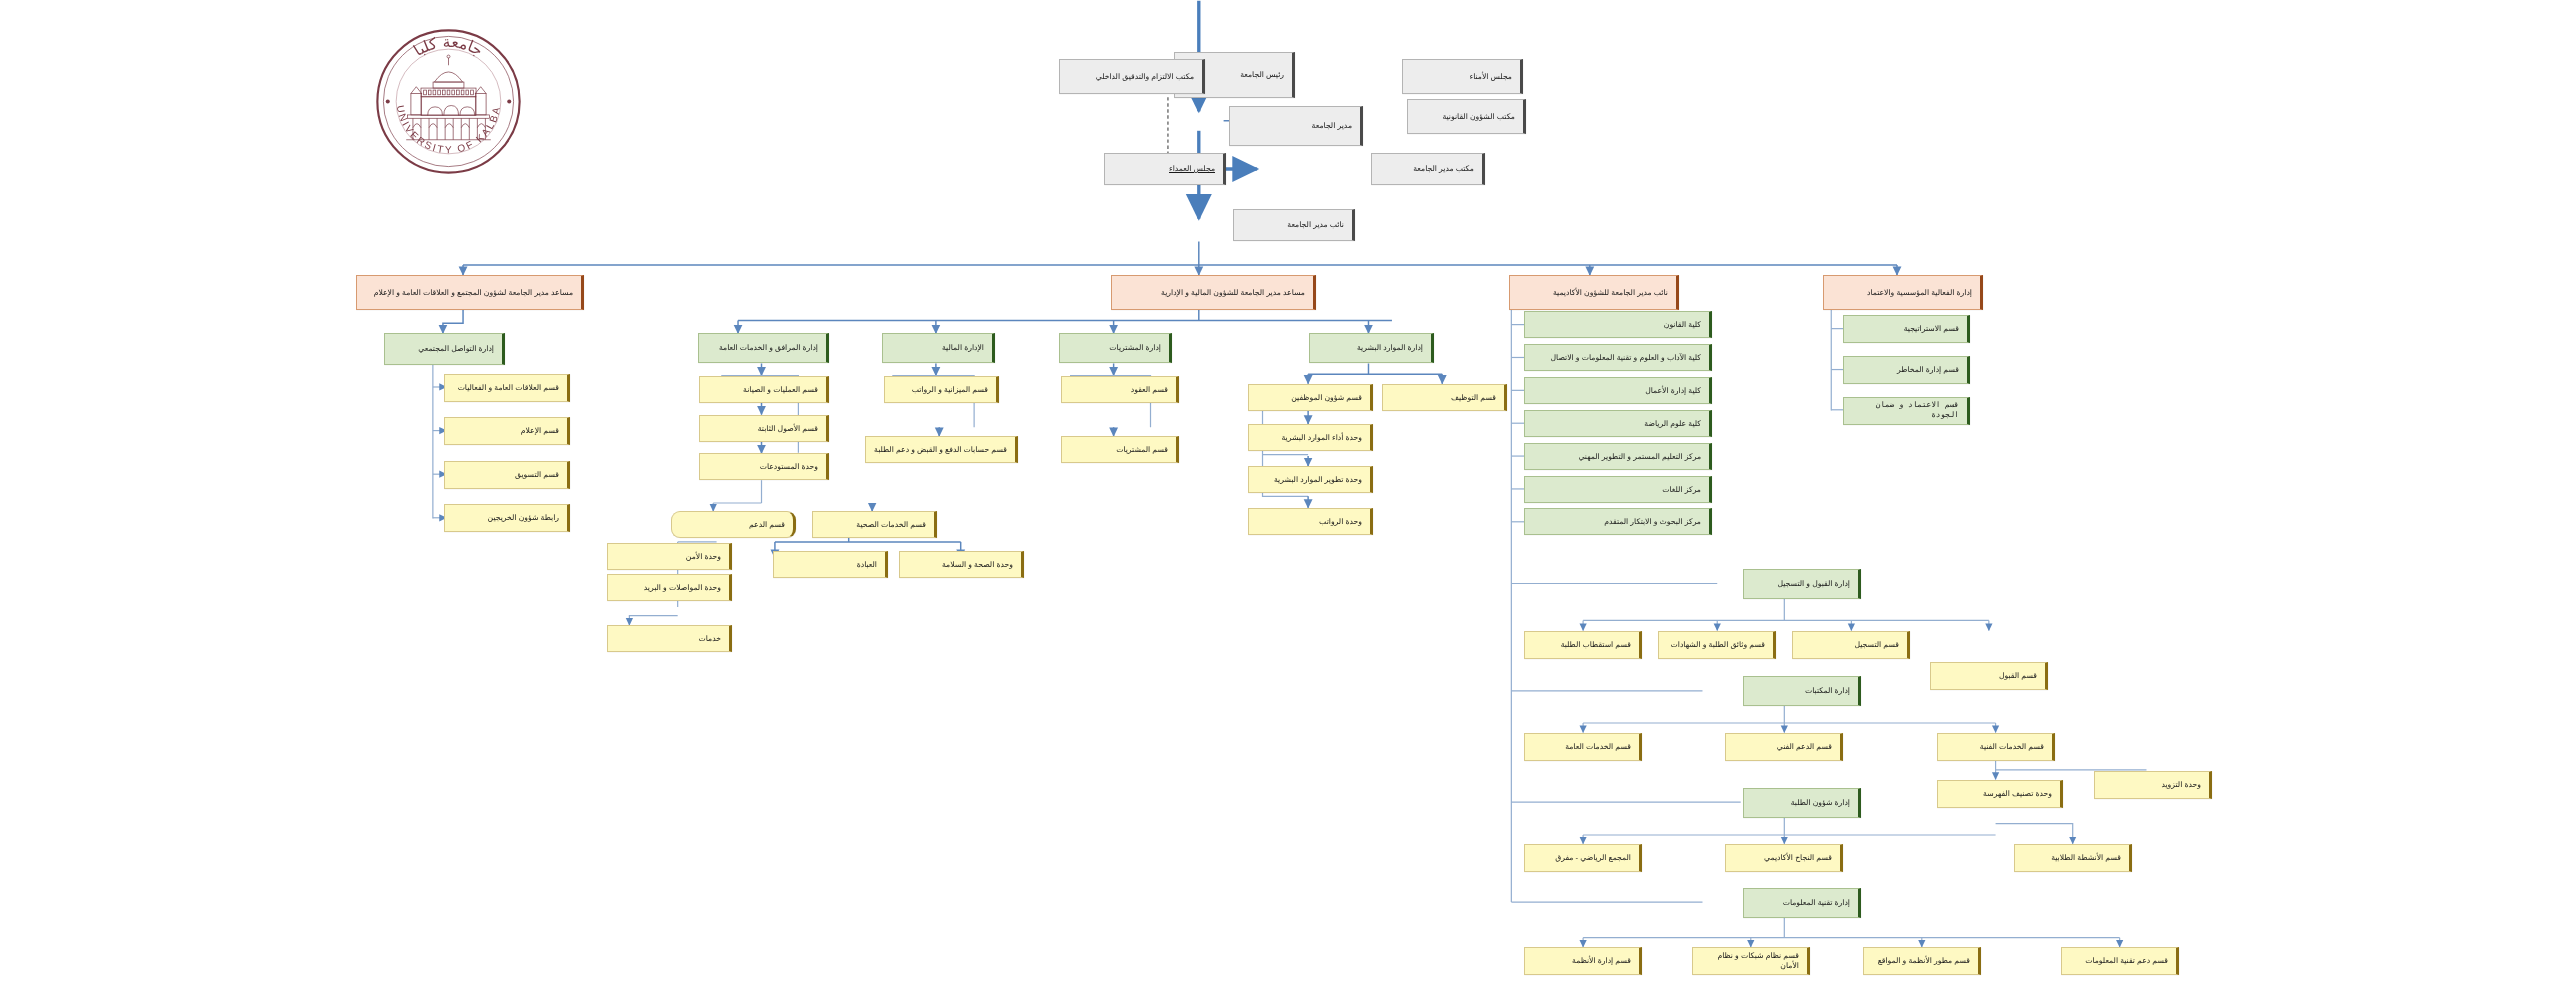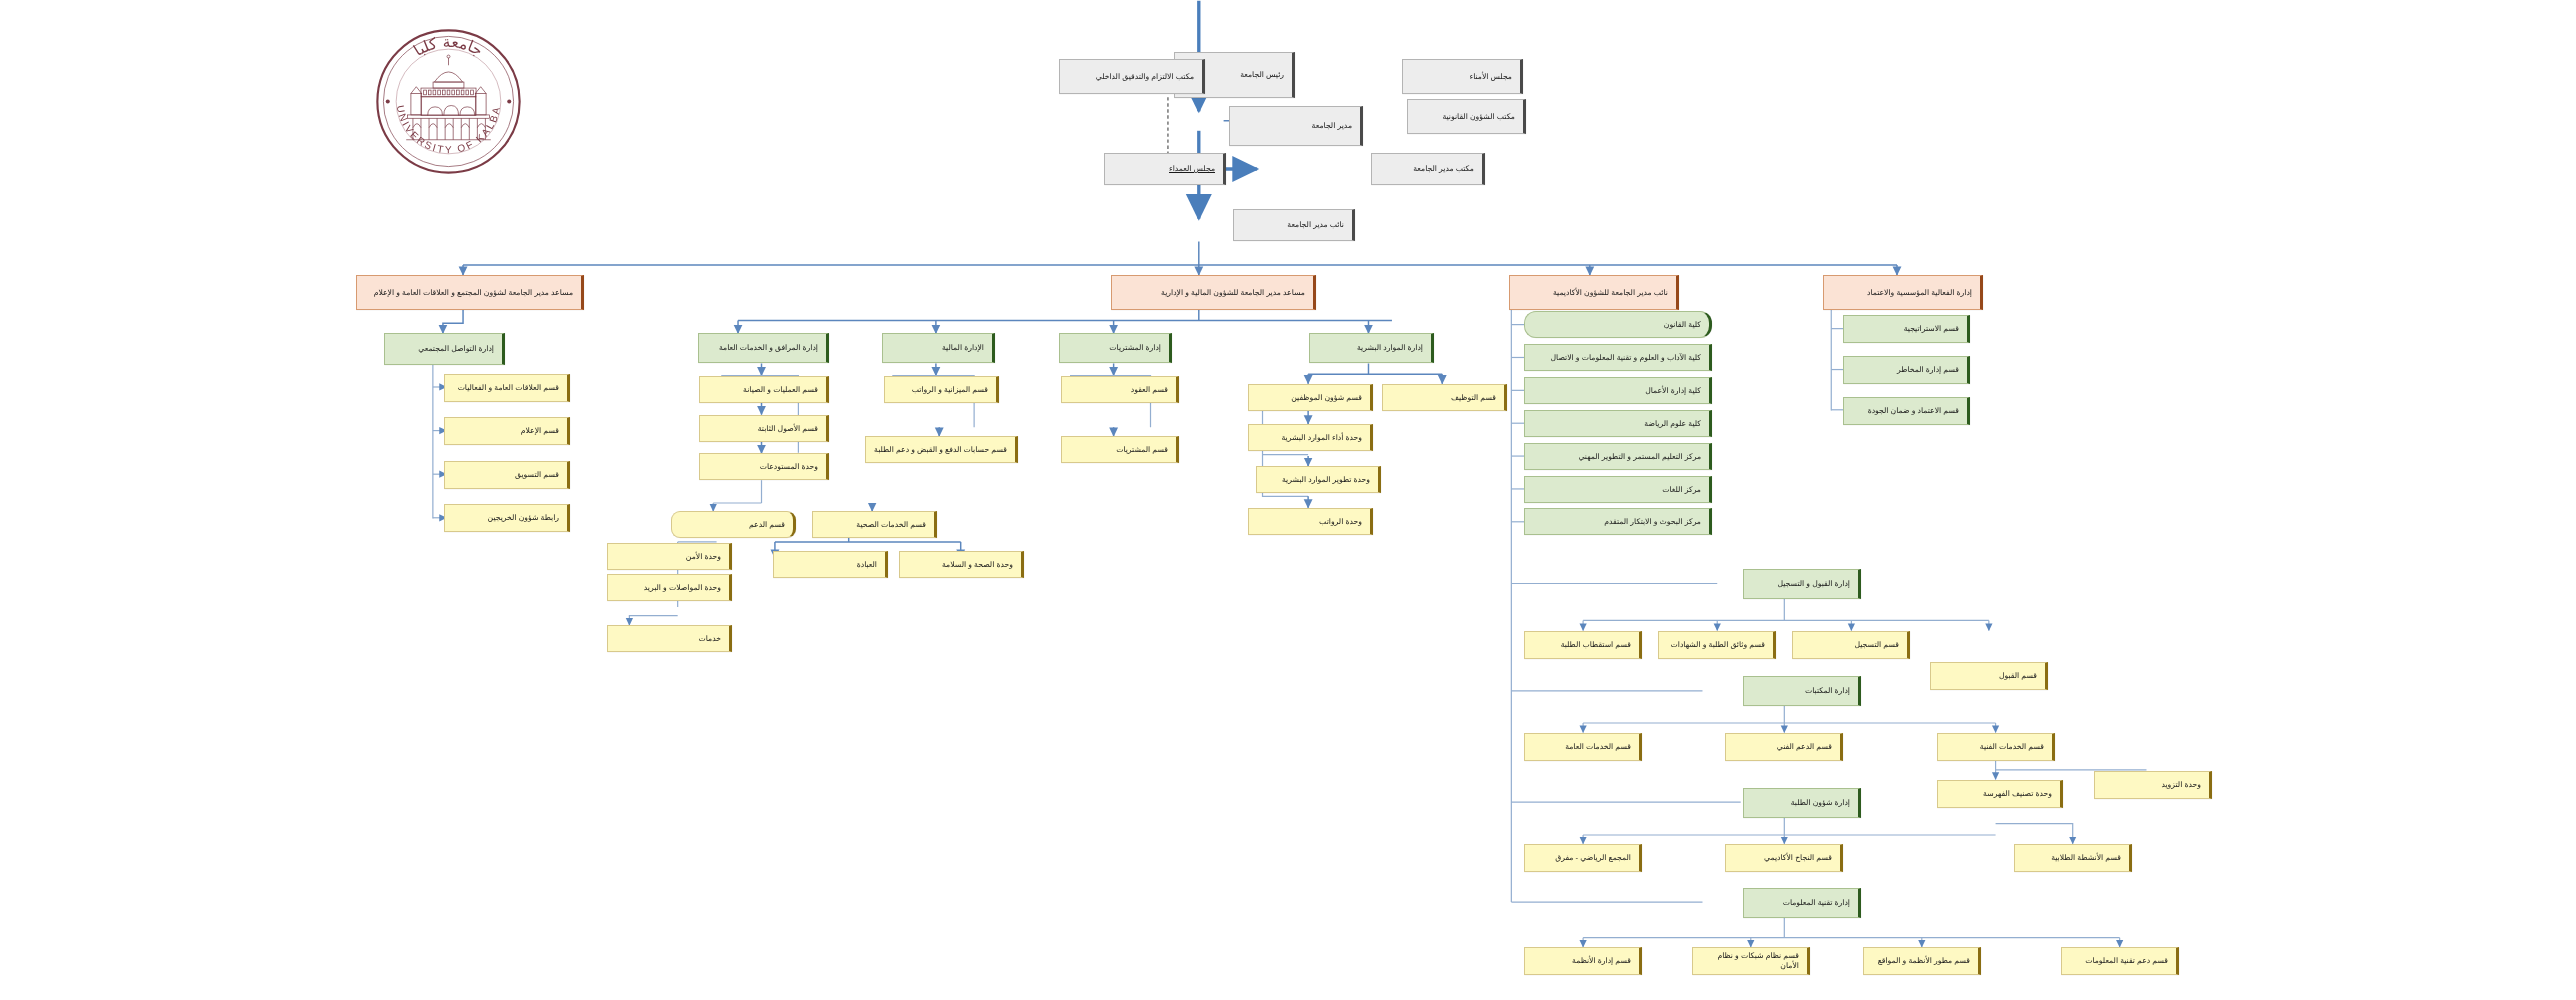--- a/index.html
+++ b/index.html
@@ -383,29 +383,29 @@
     </div>
 
   <div class="node n-yellow" style="left:1382px;top:384px;width:125px;height:27px;">
     <span>قسم التوظيف</span>
     </div>
 
   <div class="node n-yellow" style="left:1248px;top:424px;width:125px;height:27px;">
     <span>وحدة أداء الموارد البشرية</span>
     </div>
 
-  <div class="node n-yellow" style="left:1248px;top:466px;width:125px;height:27px;margin-left:8px;">
+  <div class="node n-yellow" style="left:1248px;top:466px;width:125px;height:27px;">
     <span>وحدة تطوير الموارد البشرية</span>
     </div>
 
   <div class="node n-yellow" style="left:1248px;top:508px;width:125px;height:27px;">
     <span>وحدة الرواتب</span>
     </div>
 
-  <div class="node n-green" style="left:1524px;top:311px;width:188px;height:27px;border-radius:12px;">
+  <div class="node n-green" style="left:1524px;top:311px;width:188px;height:27px;">
     <span>كلية القانون</span>
     </div>
 
   <div class="node n-green" style="left:1524px;top:344px;width:188px;height:27px;">
     <span>كلية الآداب و العلوم و تقنية المعلومات و الاتصال</span>
     </div>
 
   <div class="node n-green" style="left:1524px;top:377px;width:188px;height:27px;">
     <span>كلية إدارة الأعمال</span>
     </div>
@@ -427,21 +427,21 @@
     </div>
 
   <div class="node n-green" style="left:1843px;top:315px;width:127px;height:28px;">
     <span>قسم الاستراتيجية</span>
     </div>
 
   <div class="node n-green" style="left:1843px;top:356px;width:127px;height:28px;">
     <span>قسم إدارة المخاطر</span>
     </div>
 
-  <div class="node n-green" style="left:1843px;top:397px;width:127px;height:28px;">
+  <div class="node n-green" style="left:1843px;top:397px;width:127px;height:28px;font-family:Liberation Mono, monospace;">
     <span>قسم الاعتماد و ضمان الجودة</span>
     </div>
 
   <div class="node n-green" style="left:1743px;top:569px;width:118px;height:29.5px;">
     <span>إدارة القبول و التسجيل</span>
     </div>
 
   <div class="node n-yellow" style="left:1524px;top:631px;width:118px;height:28px;">
     <span>قسم استقطاب الطلبة</span>
     </div>

